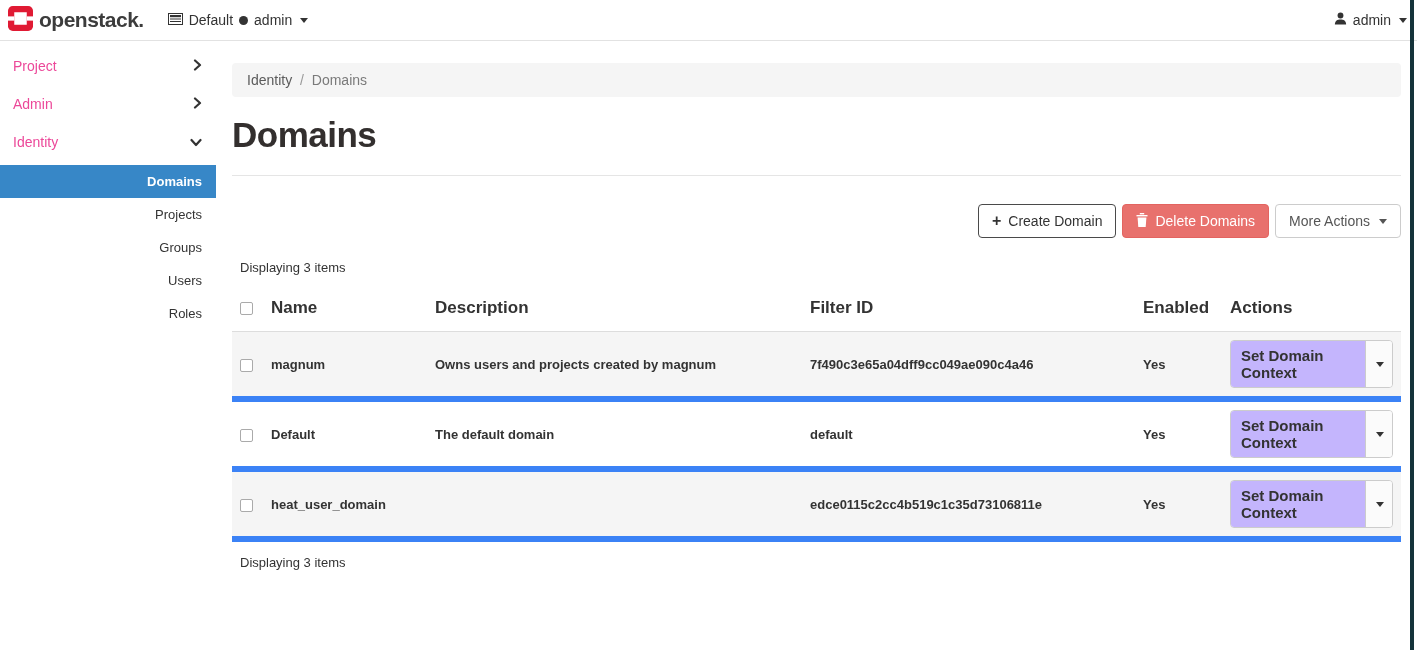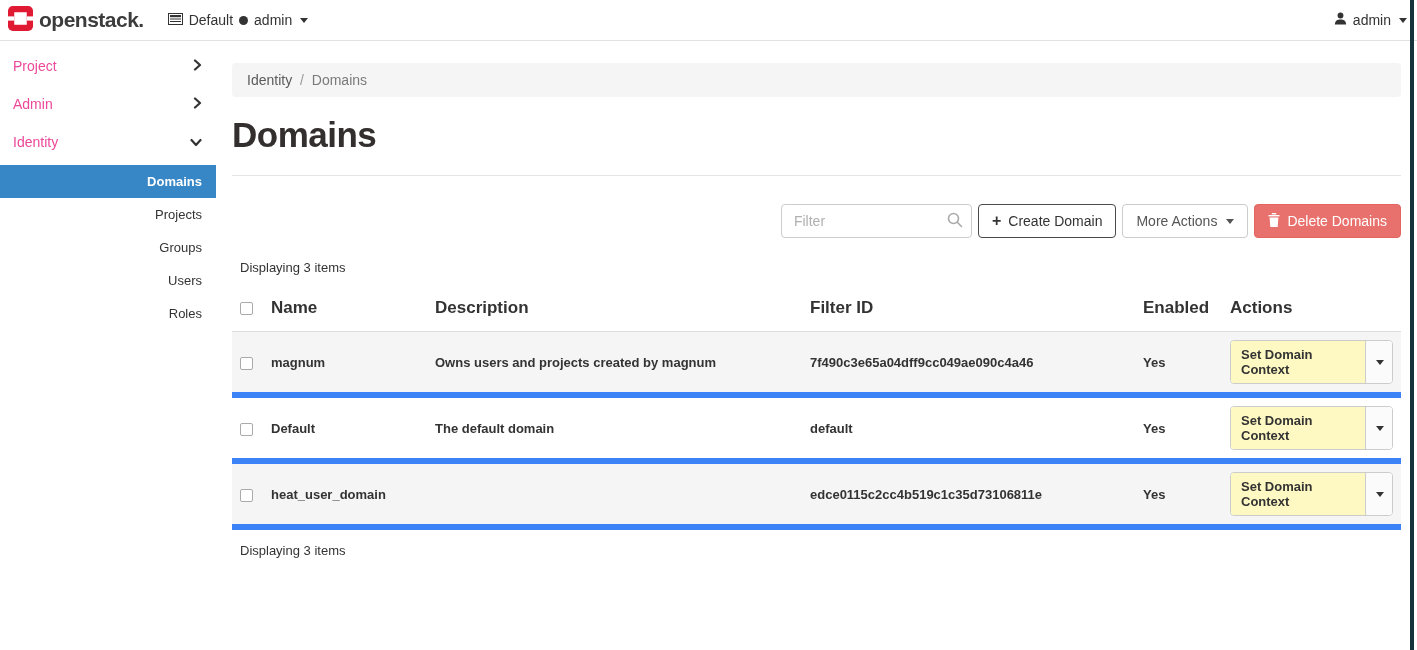--- a/index.html
+++ b/index.html
@@ -96,21 +96,21 @@
   .col-desc { width: 375px; }
   .col-id { width: 333px; }
   .col-enabled { width: 87px; }
   .checkbox {
     width: 13px; height: 13px; border: 1px solid #aaa; border-radius: 2px;
     background: #fff; display: inline-block; cursor: pointer; vertical-align: middle;
   }
 
   
   .split-btn { display: inline-flex; border: 1px solid #ccc; border-radius: 4px; overflow: hidden; background: #fff; }
-  .split-main { padding: 6px 10px; font-size: 13px; color: #333; cursor: pointer; background: #fef9c3; }
+  .split-main { padding: 6px 10px; font-size: 15px; color: #333; cursor: pointer; background: #c4b5fd; }
   .split-caret {
     border-left: 1px solid #ccc; padding: 6px 8px; display: flex; align-items: center;
     cursor: pointer; background: #fbfbfb;
   }
 
   
   .edge-strip { position: absolute; top: 0; right: 3px; width: 4px; height: 650px; background: #15333a; }
 </style>
 </head>
 <body>
@@ -203,46 +203,37 @@
     <div class="breadcrumb-bar">
       <span class="crumb-link">Identity</span>
       <span class="crumb-sep">/</span>
       <span class="crumb-current">Domains</span>
     </div>
 
     <h1 class="page-title">Domains</h1>
     <hr class="title-rule">
 
     <div class="toolbar">
-      <div class="filter-wrap">
-        <input class="filter-input" type="text" placeholder="Filter" style="">
-        <span class="filter-search-icon">
-          <svg width="16" height="16" viewBox="0 0 16 16">
-            <circle cx="6.5" cy="6.5" r="5" fill="none" stroke="#aaa" stroke-width="1.6"></circle>
-            <line x1="10.3" y1="10.3" x2="14.5" y2="14.5" stroke="#aaa" stroke-width="1.6" stroke-linecap="round"></line>
-          </svg>
-        </span>
-      </div>
       <button class="btn btn-default-dark">
         <span class="plus-glyph">+</span>
         <span>Create Domain</span>
-      </button>
-      <button class="btn btn-more">
-        <span>More Actions</span>
-        <span class="caret"></span>
       </button>
       <button class="btn btn-danger">
         <span>
           <svg width="12" height="14" viewBox="0 0 12 14">
             <rect x="3.8" y="0" width="4.4" height="1.4" fill="#fff"></rect>
             <rect x="0.5" y="2" width="11" height="1.4" fill="#fff"></rect>
             <path d="M1.6 4.4 h8.8 l-0.7 9.6 h-7.4 Z" fill="#fff"></path>
           </svg>
         </span>
         <span>Delete Domains</span>
+      </button>
+      <button class="btn btn-more">
+        <span>More Actions</span>
+        <span class="caret"></span>
       </button>
     </div>
 
     <div class="count-line">Displaying 3 items</div>
 
     <table class="domains">
       <colgroup>
         <col class="col-check">
           <col class="col-name">
           <col class="col-desc">

